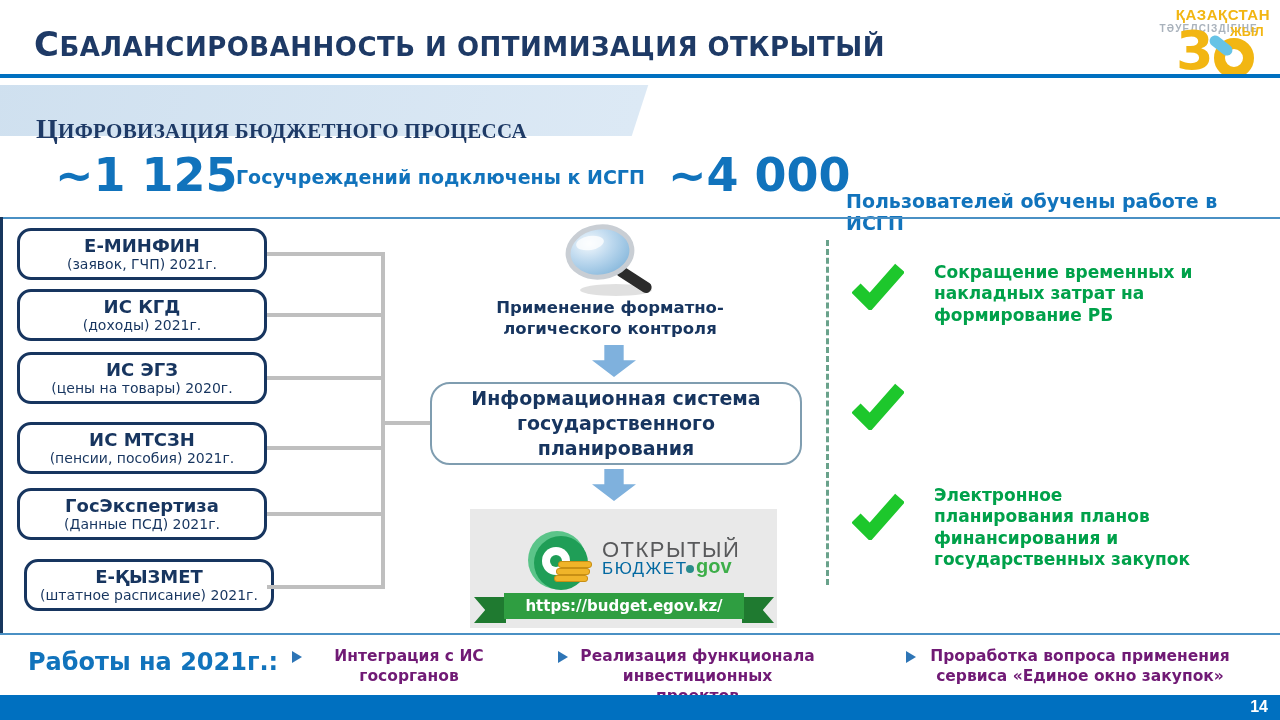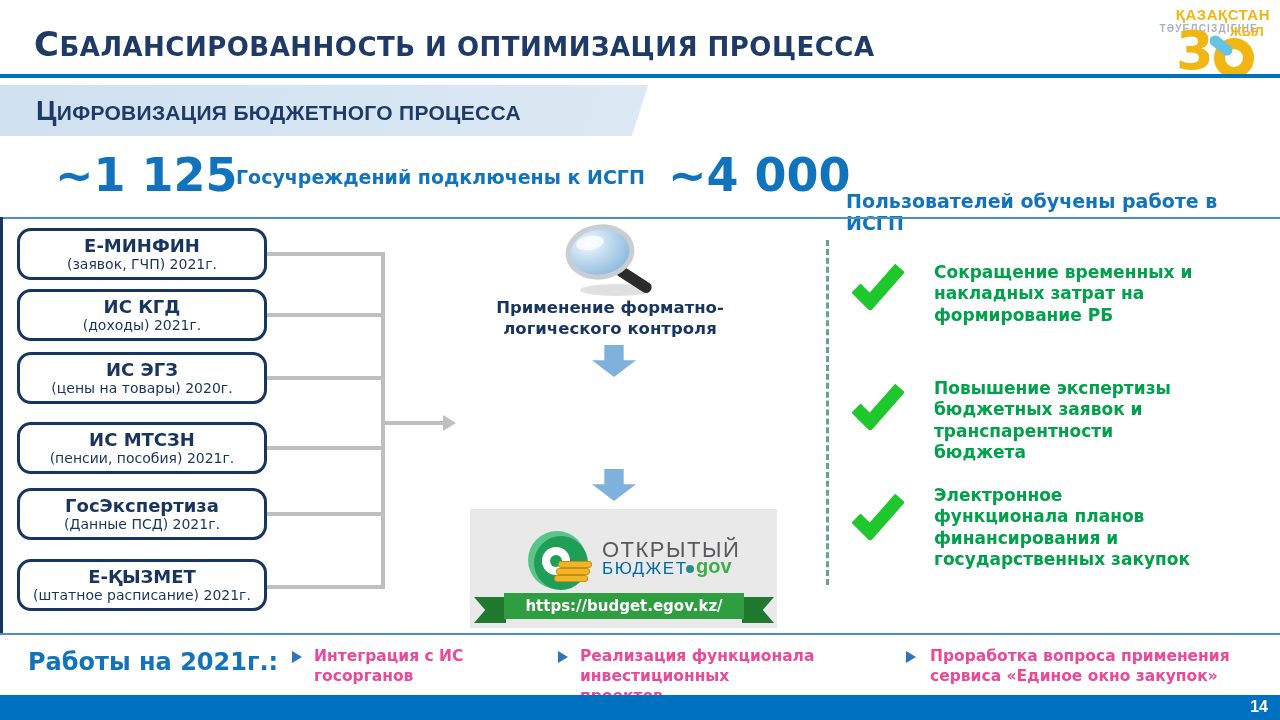--- a/index.html
+++ b/index.html
@@ -20,22 +20,22 @@
   .logo-l1 { position:absolute; right:4px; top:0; font-size:15px; font-weight:bold; color:#f2b612; letter-spacing:0.5px; }
   .logo-l2 { position:absolute; right:16px; top:17px; font-size:10px; font-weight:bold; color:#a9b2bc; letter-spacing:1.2px; }
   .logo-3 { position:absolute; left:42px; top:18px; font-family:"DejaVu Sans", sans-serif; font-size:54px; font-weight:bold; color:#f2b612; line-height:1; }
   .logo-ring { position:absolute; left:80px; top:32px; width:40px; height:40px; border:11px solid #f2b612; border-radius:50%; }
   .logo-swoosh { position:absolute; left:74px; top:34px; width:26px; height:11px; background:#66c3e6; border-radius:6px; transform:rotate(38deg); }
   .logo-zhyl { position:absolute; left:96px; top:18px; font-size:13px; font-weight:bold; color:#f2b612; }
   
   .band { position:absolute; left:-20px; top:85px; width:660px; height:51px;
     background:linear-gradient(90deg,#cfe0ef,#dcE9f5); transform:skewX(-18deg); }
   .subtitle {
-    position:absolute; left:36px; top:95px; width:600px;
-    font-family:Liberation Sans, sans-serif;
+    position:absolute; left:36px; top:113px; width:600px;
+    font-family:Liberation Serif, serif;
     font-size:21px; font-weight:bold; color:#1e3a66; letter-spacing:0.3px;
   }
   .subtitle::first-letter { font-size:28px; }
   
   .stat-value { position:absolute; font-family:"DejaVu Sans", sans-serif; font-size:46px; font-weight:bold; color:#1173bc; }
   .stat-label { position:absolute; font-family:"DejaVu Sans", sans-serif; font-size:19px; font-weight:bold; color:#1173bc; }
   
   .content-top-rule { position:absolute; left:0; top:217px; width:1280px; height:2px; background:#4a90c4; }
   .content-left-rule { position:absolute; left:0; top:217px; width:3px; height:417px; background:#17365d; }
   .content-bottom-rule { position:absolute; left:0; top:633px; width:1280px; height:2px; background:#4a90c4; }
@@ -86,30 +86,30 @@
   
   .dashed-sep { position:absolute; left:826px; top:240px; height:345px; width:0; border-left:3px dashed #69a28b; }
   .benefit-check { position:absolute; width:52px; height:48px; }
   .benefit-text {
     position:absolute; width:262px;
     font-family:"DejaVu Sans", sans-serif; font-size:17px; font-weight:bold; color:#00a14a; line-height:1.25;
   }
   
   .works-label { position:absolute; left:28px; top:648px; font-family:"DejaVu Sans", sans-serif; font-size:24px; font-weight:bold; color:#1173bc; }
   .fbullet-arrow { position:absolute; width:0; height:0; border-top:6px solid transparent; border-bottom:6px solid transparent; border-left:10px solid #2e75b6; }
-  .fbullet-text { position:absolute; font-family:"DejaVu Sans", sans-serif; font-size:15.5px; font-weight:bold; color:#ec4899; line-height:1.3; }
+  .fbullet-text { position:absolute; font-family:"DejaVu Sans", sans-serif; font-size:15.5px; font-weight:bold; color:#701a75; line-height:1.3;text-align:center; }
   .footer-bar { position:absolute; left:0; top:695px; width:1280px; height:25px; background:#0070c0; }
   .page-num { position:absolute; right:12px; top:698px; font-size:16px; font-weight:bold; color:#fff; }
 </style>
 </head>
 <body>
 
 <div class="slide">
 
-  <div class="title">СБАЛАНСИРОВАННОСТЬ И ОПТИМИЗАЦИЯ ПРОЦЕССА</div>
+  <div class="title">СБАЛАНСИРОВАННОСТЬ И ОПТИМИЗАЦИЯ ОТКРЫТЫЙ</div>
 
   <div class="logo">
     <div class="logo-l1">ҚАЗАҚСТАН</div>
     <div class="logo-l2">ТӘУЕЛСІЗДІГІНЕ</div>
     <div class="logo-3">3</div>
     <div class="logo-ring"></div>
     <div class="logo-swoosh"></div>
     <div class="logo-zhyl">ЖЫЛ</div>
   </div>
 
@@ -139,21 +139,21 @@
     <div class="dt">(цены на товары) 2020г.</div>
   </div>
   <div class="sysbox" style="top:422px;">
     <div class="nm">ИС МТСЗН</div>
     <div class="dt">(пенсии, пособия) 2021г.</div>
   </div>
   <div class="sysbox" style="top:488px;">
     <div class="nm">ГосЭкспертиза</div>
     <div class="dt">(Данные ПСД) 2021г.</div>
   </div>
-  <div class="sysbox" style="top:559px;">
+  <div class="sysbox" style="top:559px;margin-left:7px;">
     <div class="nm">Е-ҚЫЗМЕТ</div>
     <div class="dt">(штатное расписание) 2021г.</div>
   </div>
 
   <div class="conn" style="left:267px; top:252px; width:118px; height:4px;"></div>
   <div class="conn" style="left:267px; top:313px; width:118px; height:4px;"></div>
   <div class="conn" style="left:267px; top:376px; width:118px; height:4px;"></div>
   <div class="conn" style="left:267px; top:446px; width:118px; height:4px;"></div>
   <div class="conn" style="left:267px; top:512px; width:118px; height:4px;"></div>
   <div class="conn" style="left:267px; top:585px; width:118px; height:4px;"></div>
@@ -172,20 +172,21 @@
     <ellipse cx="58" cy="66" rx="36" ry="6" fill="#000" opacity="0.12"></ellipse>
     <rect x="62" y="40" width="40" height="11" rx="5" fill="#2b2b2b" transform="rotate(33 62 40)"></rect>
     <ellipse cx="42" cy="28" rx="32" ry="25" fill="url(#lens)" stroke="#c9ced4" stroke-width="5" transform="rotate(-8 42 28)"></ellipse>
     <ellipse cx="32" cy="19" rx="14" ry="7" fill="#ffffff" opacity="0.75" transform="rotate(-10 32 19)"></ellipse>
   </svg>
 
   <div class="caption">Применение форматно-логического контроля</div>
 
   <div class="block-arrow-down" style="left:592px; top:345px;"></div>
 
+  <div class="isgp">Информационная система государственного планирования</div>
 
   <div class="block-arrow-down" style="left:592px; top:469px;"></div>
 
   <div class="portal-card">
     <div class="ob-circle">
       <div class="ob-circle-inner"></div>
       <div class="ob-donut">
         <div class="ob-donut-hole"></div>
       </div>
       <div class="coin" style="left:26px; top:44px;"></div>
@@ -204,26 +205,25 @@
   <div class="dashed-sep"></div>
 
   <svg class="benefit-check" style="left:852px; top:262px;" viewBox="0 0 52 48">
     <path d="M4 26 L18 40 L48 6" fill="none" stroke="#1dc72c" stroke-width="13"></path>
   </svg>
   <div class="benefit-text" style="left:934px; top:262px;">Сокращение временных и накладных затрат на формирование РБ</div>
 
   <svg class="benefit-check" style="left:852px; top:382px;" viewBox="0 0 52 48">
     <path d="M4 26 L18 40 L48 6" fill="none" stroke="#1dc72c" stroke-width="13"></path>
   </svg>
-  <div class="benefit-text" style="left:934px; top:378px;">Повышение экспертизы бюджетных заявок и транспарентности бюджета</div>
 
   <svg class="benefit-check" style="left:852px; top:492px;" viewBox="0 0 52 48">
     <path d="M4 26 L18 40 L48 6" fill="none" stroke="#1dc72c" stroke-width="13"></path>
   </svg>
-  <div class="benefit-text" style="left:934px; top:485px;">Электронное функционала планов финансирования и государственных закупок</div>
+  <div class="benefit-text" style="left:934px; top:485px;">Электронное планирования планов финансирования и государственных закупок</div>
 
   <div class="works-label">Работы на 2021г.:</div>
 
   <div class="fbullet-arrow" style="left:292px; top:651px;"></div>
   <div class="fbullet-text" style="left:314px; top:646px; width:190px;">Интеграция с ИС госорганов</div>
 
   <div class="fbullet-arrow" style="left:558px; top:651px;"></div>
   <div class="fbullet-text" style="left:580px; top:646px; width:235px;">Реализация функционала инвестиционных проектов</div>
 
   <div class="fbullet-arrow" style="left:906px; top:651px;"></div>

